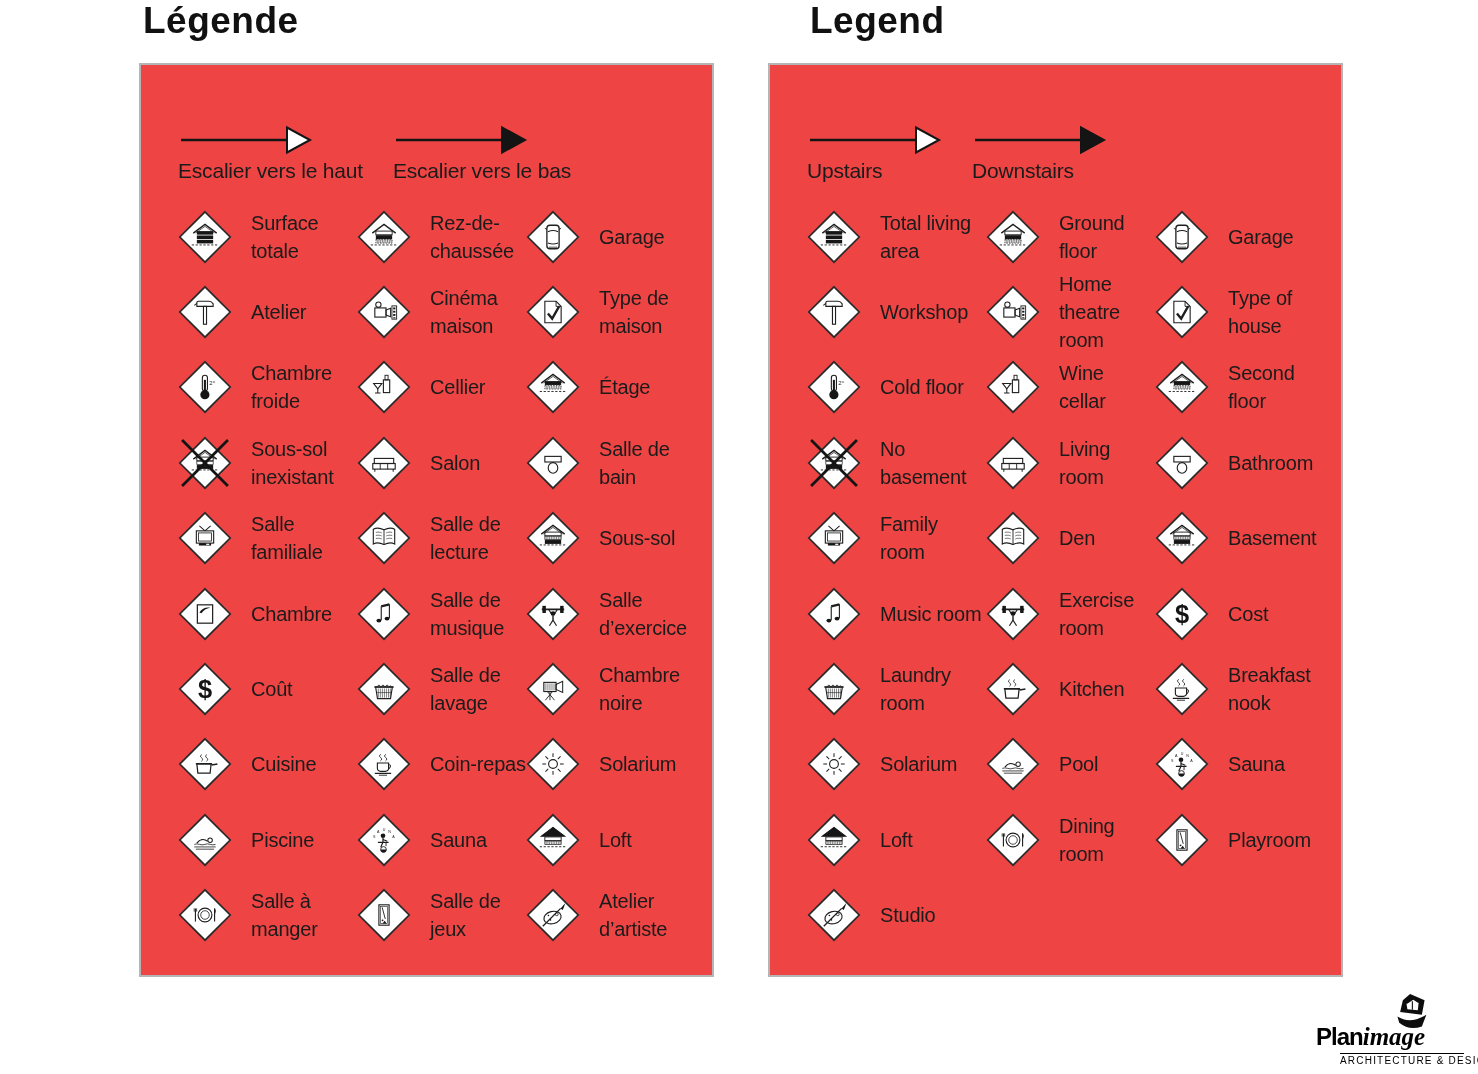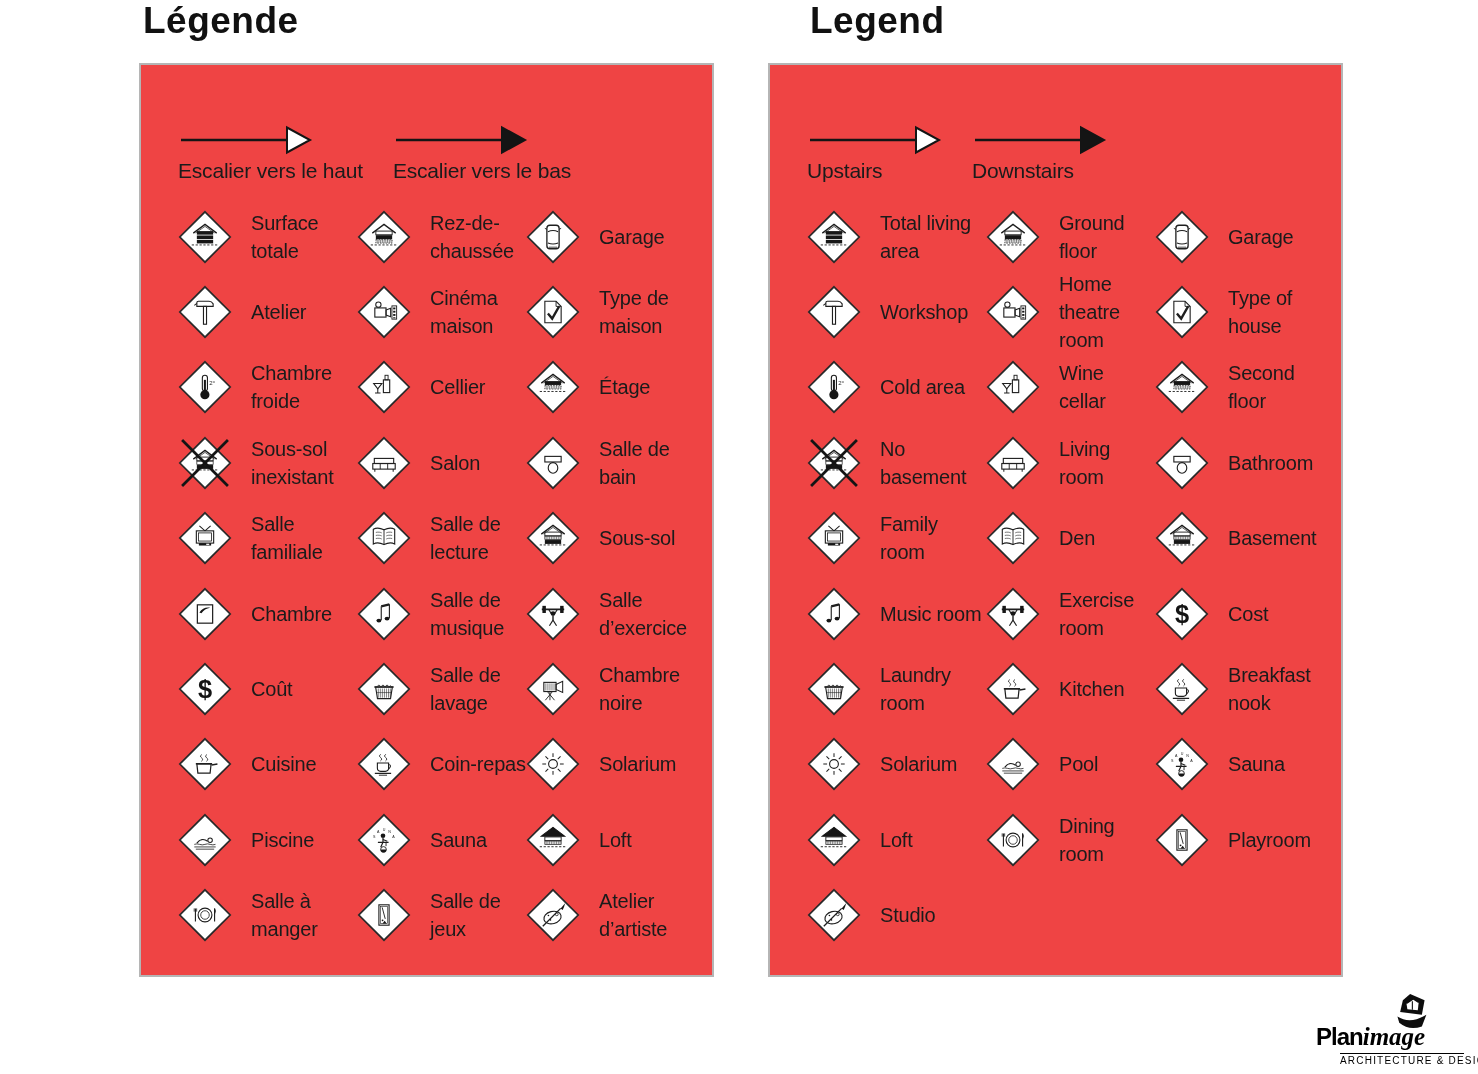--- a/index.html
+++ b/index.html
@@ -549,21 +549,21 @@
             <polygon class="dia" points="26.5,1.8 51.2,26.5 26.5,51.2 1.8,26.5"></polygon>
             <use href="#g-type-of-house" x="11.5" y="11.5" width="30" height="30"></use>
           </svg>
           <div class="lbl">Type of house</div>
         </div>
         <div class="cell">
           <svg class="dicon" viewBox="0 0 53 53">
             <polygon class="dia" points="26.5,1.8 51.2,26.5 26.5,51.2 1.8,26.5"></polygon>
             <use href="#g-cold-room" x="11.5" y="11.5" width="30" height="30"></use>
           </svg>
-          <div class="lbl">Cold area</div>
+          <div class="lbl">Cold floor</div>
         </div>
         <div class="cell">
           <svg class="dicon" viewBox="0 0 53 53">
             <polygon class="dia" points="26.5,1.8 51.2,26.5 26.5,51.2 1.8,26.5"></polygon>
             <use href="#g-wine-cellar" x="11.5" y="11.5" width="30" height="30"></use>
           </svg>
           <div class="lbl">Wine cellar</div>
         </div>
         <div class="cell">
           <svg class="dicon" viewBox="0 0 53 53">

